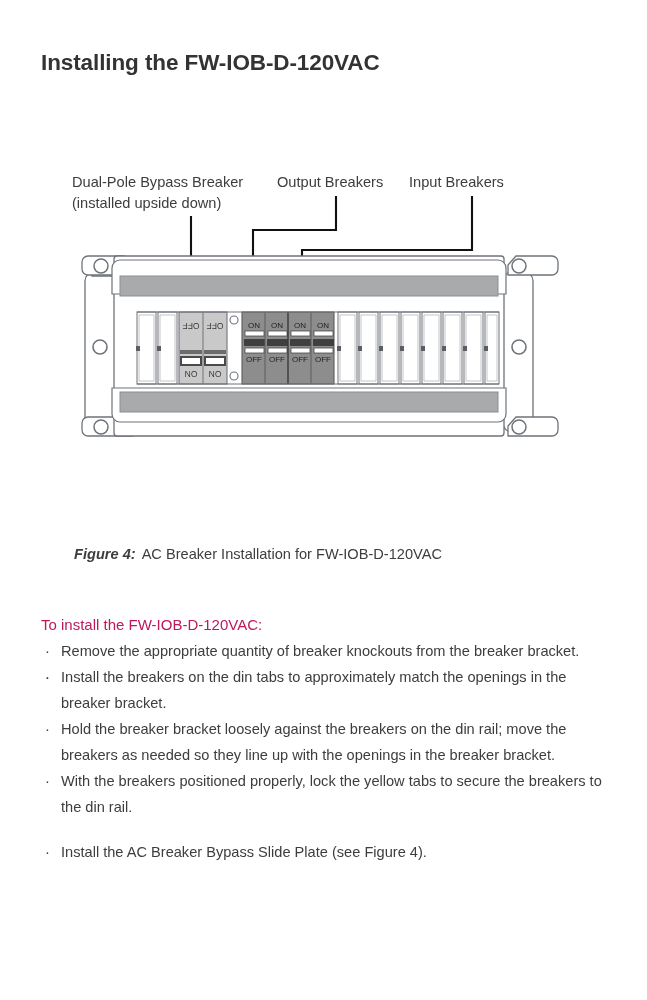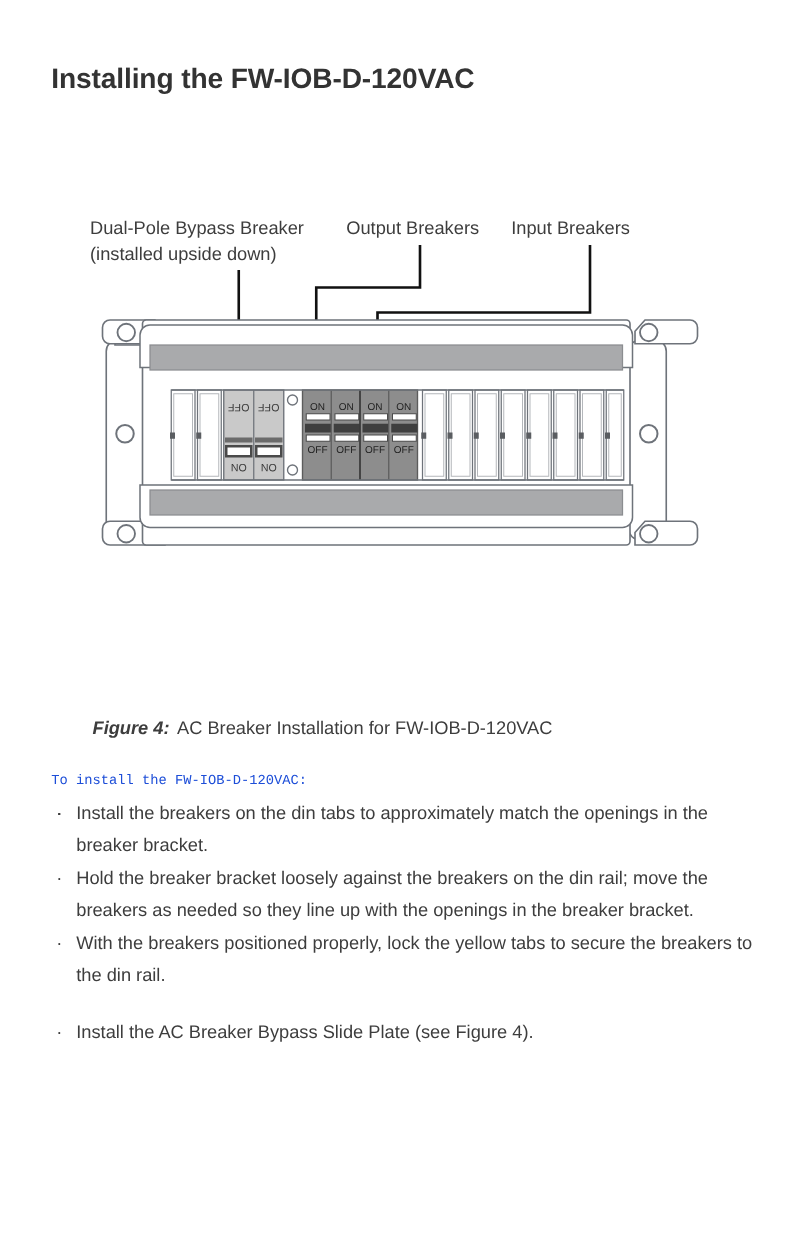--- a/index.html
+++ b/index.html
@@ -20,29 +20,29 @@
     font-size:22.5px;font-weight:600;letter-spacing:-0.1px;
     color:#333333;white-space:nowrap;
   }
 
   
   .figure{position:absolute;left:0;top:160px;width:647px;height:420px;}
   .fig-svg{display:block;}
 
   
   .caption{
-    position:absolute;left:74px;top:575px;
+    position:absolute;left:74px;top:546px;
     font-size:14.6px;color:#3d3d3d;white-space:nowrap;
   }
   .caption .figlabel{font-weight:bold;font-style:italic;}
   .caption .captext{margin-left:6px;}
 
   
   .body{position:absolute;left:41px;top:612px;width:570px;}
-  .lead{font-size:11px;line-height:26px;color:#1d4ed8;margin:0 0 0 0;font-family:Liberation Mono, monospace;}
+  .lead{font-size:15px;line-height:26px;color:#be185d;margin:0 0 0 0;}
   ul.steps{list-style:none;margin:0;padding:0;}
   ul.steps li{
     position:relative;padding-left:20px;
     font-size:14.6px;line-height:26px;color:#3d3d3d;
   }
   ul.steps li .bul{
     position:absolute;left:4px;top:0;
     font-size:14.6px;line-height:26px;color:#3d3d3d;
   }
   ul.steps li.gap{margin-top:19px;}
@@ -241,21 +241,21 @@
     </svg>
   </div>
 
   <div class="caption">
     <span class="figlabel">Figure 4:</span><span class="captext">AC Breaker Installation for FW-IOB-D-120VAC</span>
   </div>
 
   <div class="body">
     <p class="lead">To install the FW-IOB-D-120VAC:</p>
     <ul class="steps" id="steps-list">
-        <li><span class="bul">·</span></li>
+        <li><span class="bul">·</span><span>Remove the appropriate quantity of breaker knockouts from the breaker bracket.</span></li>
         <li><span class="bul">·</span></li>
         <li><span class="bul">·</span><span>Install the breakers on the din tabs to approximately match the openings in the breaker bracket.</span></li>
         <li><span class="bul">·</span><span>Hold the breaker bracket loosely against the breakers on the din rail; move the breakers as needed so they line up with the openings in the breaker bracket.</span></li>
         <li><span class="bul">·</span><span>With the breakers positioned properly, lock the yellow tabs to secure the breakers to the din rail.</span></li>
         <li class="gap"><span class="bul">·</span><span>Install the AC Breaker Bypass Slide Plate (see Figure 4).</span></li>
       </ul>
   </div>
 
 </div>
 

